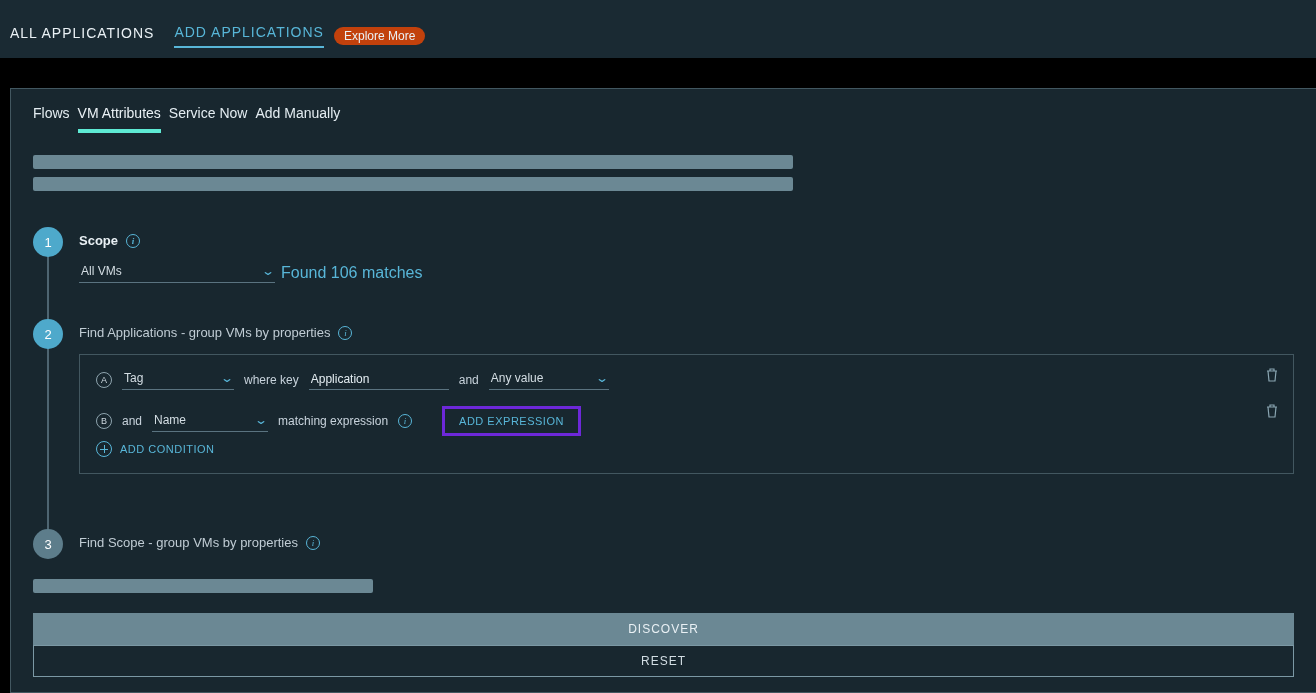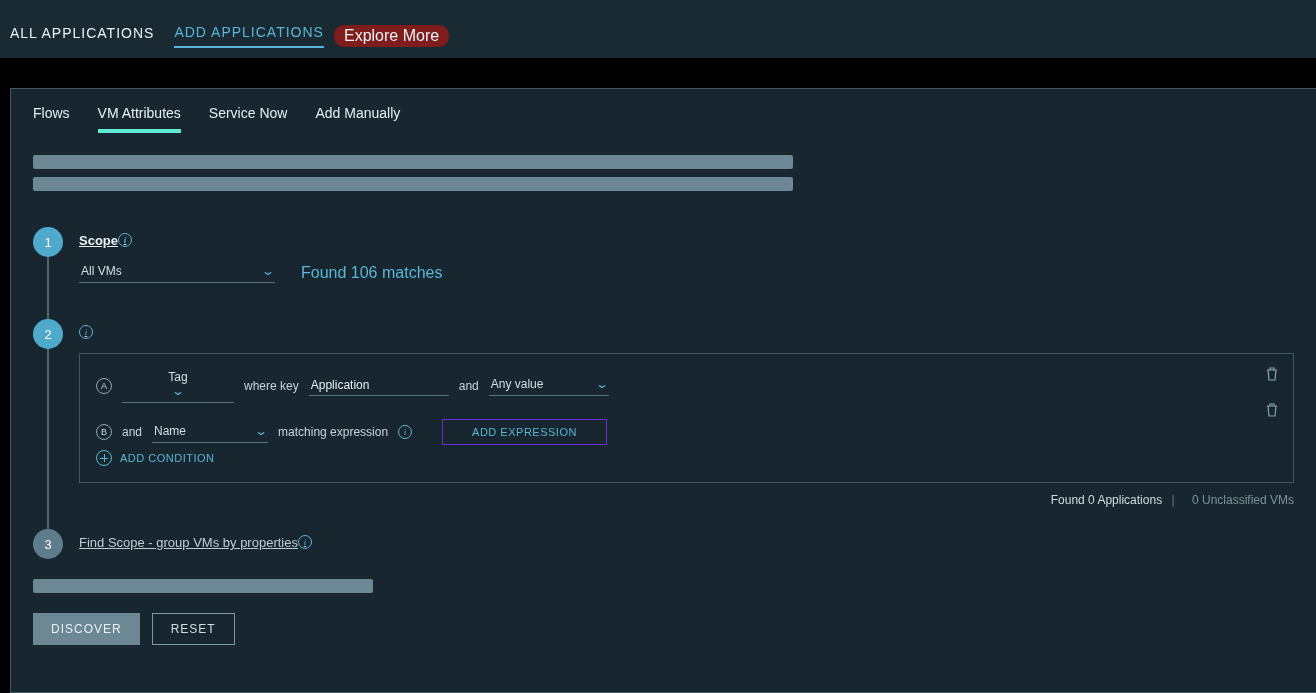--- a/index.html
+++ b/index.html
@@ -27,43 +27,43 @@
     letter-spacing: 1px;
     color: #eaf1f5;
     cursor: pointer;
     padding-bottom: 6px;
   }
   .page-header .tab.active {
     color: #58b6d8;
     border-bottom: 2px solid #58b6d8;
   }
   .explore-badge {
-    background: #7f1d1d;
+    background: #c2410c;
     color: #eaf1f5;
     border-radius: 10px;
-    font-size: 16px;
+    font-size: 12px;
     padding: 2px 10px;
     margin-left: -10px;
   }
 
   .panel {
     position: absolute;
     left: 10px;
     top: 88px;
     right: 0;
     bottom: 0;
     border: 1px solid #425760;
     border-right: none;
     background: #18272f;
     padding: 16px 22px;
   }
 
   .subtabs {
     display: flex;
-    gap: 28px;
+    gap: 8px;
     border-bottom: none;
   }
   .subtabs .stab {
     font-size: 14px;
     color: #e4edf2;
     padding-bottom: 8px;
     cursor: pointer;
   }
   .subtabs .stab.active {
     border-bottom: 4px solid #5eead4;
@@ -105,43 +105,43 @@
     width: 2px;
     background: #4e6571;
   }
   .step-body { margin-left: 46px; }
 
   .step-title {
     color: #e9f0f4;
     font-weight: 600;
     font-size: 13px;
     display: flex;
-    align-items: flex-start;
+    align-items: flex-end;
+    gap: 8px;
     padding-top: 4px;
-    text-decoration: underline;
   }
   .step-title.light { font-weight: 400; color: #c0ccd4; }
   .info-icon {
     display: inline-flex;
     align-items: center;
     justify-content: center;
     width: 14px; height: 14px;
     border: 1px solid #58b6d8;
     border-radius: 50%;
     color: #58b6d8;
     font-size: 9px;
     font-style: italic;
     font-family: Georgia, serif;
     cursor: pointer;
   }
 
   .scope-row {
     display: flex;
     align-items: center;
-    gap: 26px;
+    gap: 6px;
     margin-top: 14px;
   }
   .dd {
     display: flex;
     align-items: center;
     justify-content: space-between;
     border-bottom: 1px solid #5a7380;
     color: #d4dee4;
     font-size: 12px;
     padding: 2px 2px 4px 2px;
@@ -182,26 +182,26 @@
     border-bottom: 1px solid #5a7380;
     background: transparent;
     color: #e4edf2;
     font-size: 12px;
     padding: 2px 2px 3px 2px;
     outline: none;
   }
   .txt-under.w140 { width: 140px; }
 
   .btn-outline {
-    border: 1px solid #6d28d9;
+    border: 3px solid #6d28d9;
     color: #58b6d8;
     background: transparent;
     font-size: 11px;
     letter-spacing: 0.5px;
-    padding: 6px 29px;
+    padding: 6px 14px;
     cursor: pointer;
   }
 
   .trash {
     position: absolute;
     right: 14px;
     width: 14px; height: 16px;
     cursor: pointer;
   }
   .trash svg { width: 14px; height: 16px; fill: none; stroke: #8aa6b2; stroke-width: 1.2; }
@@ -234,22 +234,22 @@
     text-align: right;
     font-size: 12px;
     color: #cfd9df;
     margin-top: 10px;
   }
   .found-summary .muted { color: #7d929c; margin-left: 8px; }
   .found-summary .sep { color: #5e7580; margin: 0 6px; }
 
   .actions {
     display: flex;
-    gap: 12px;
     margin-top: 20px;
+    flex-direction: column;
   }
   .btn-primary {
     background: #6b8894;
     border: none;
     color: #e9f0f4;
     font-size: 12px;
     letter-spacing: 1px;
     padding: 9px 18px;
     cursor: pointer;
   }
@@ -304,38 +304,39 @@
           <span class="link">Found 106 matches</span>
         </div>
       </div>
     </div>
 
     <div class="step" style="min-height:210px;">
       <div class="step-badge">2</div>
       <div class="step-line" style="height:190px;"></div>
       <div class="step-body">
         <div class="step-title light">
+          <span>Find Applications - group VMs by properties</span>
           <span class="info-icon">i</span>
         </div>
 
         <div class="cond-box">
           <span class="trash t1">
             <svg viewBox="0 0 14 16">
                 <path d="M2 4h10M5 4V2h4v2M3 4l1 10h6l1-10"></path>
               </svg>
           </span>
           <span class="trash t2">
             <svg viewBox="0 0 14 16">
                 <path d="M2 4h10M5 4V2h4v2M3 4l1 10h6l1-10"></path>
               </svg>
           </span>
 
           <div class="cond-row">
             <span class="row-letter">A</span>
-            <div class="dd" style="width:112px;flex-direction:column;">
+            <div class="dd" style="width:112px;">
               <span>Tag</span>
               <span class="chev">⌄</span>
             </div>
             <span>where key</span>
             <input class="txt-under w140" value="Application" style="">
             <span>and</span>
             <div class="dd" style="width:120px;">
               <span>Any value</span>
               <span class="chev">⌄</span>
             </div>
@@ -352,25 +353,20 @@
             <span class="info-icon">i</span>
             <button class="btn-outline" style="margin-left:20px;">ADD EXPRESSION</button>
           </div>
 
           <div class="add-cond">
             <span class="plus-circle"></span>
             <span>ADD CONDITION</span>
           </div>
         </div>
 
-        <div class="found-summary">
-          <span>Found 0 Applications</span>
-          <span class="sep">|</span>
-          <span class="muted">0 Unclassified VMs</span>
-        </div>
       </div>
     </div>
 
     <div class="step" style="min-height:30px;">
       <div class="step-badge muted">3</div>
       <div class="step-body">
         <div class="step-title light">
           <span>Find Scope - group VMs by properties</span>
           <span class="info-icon">i</span>
         </div>

